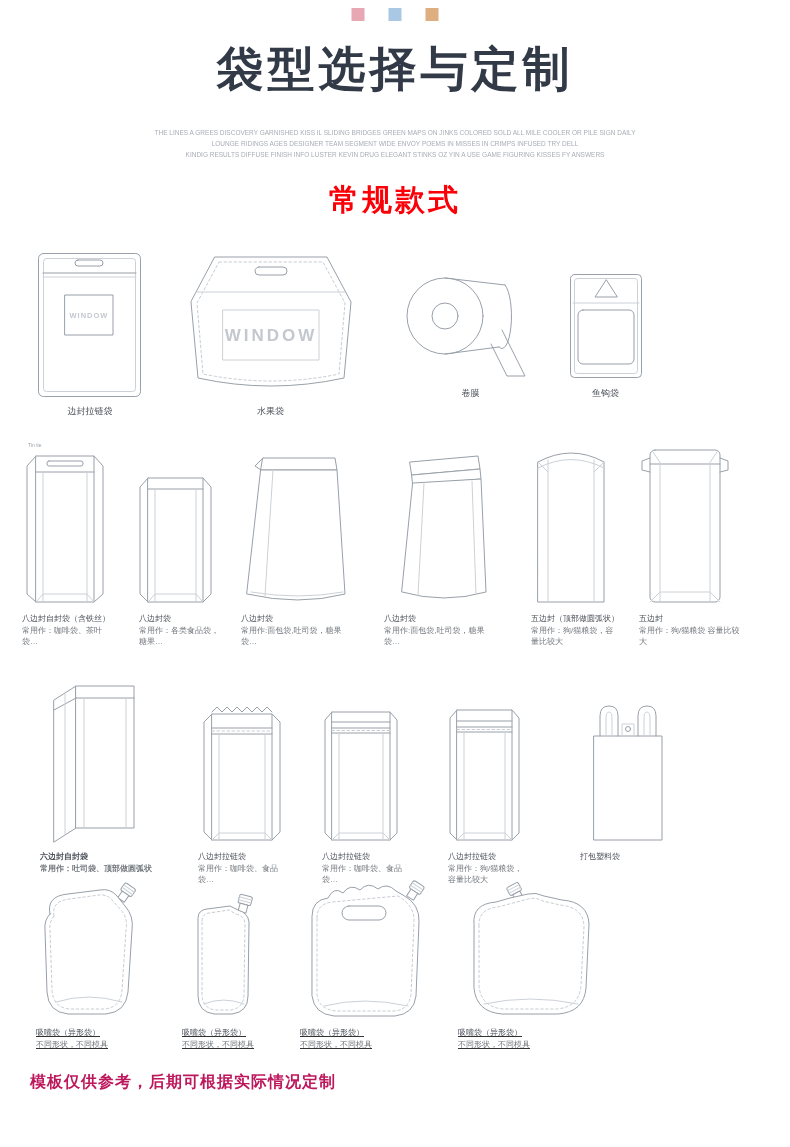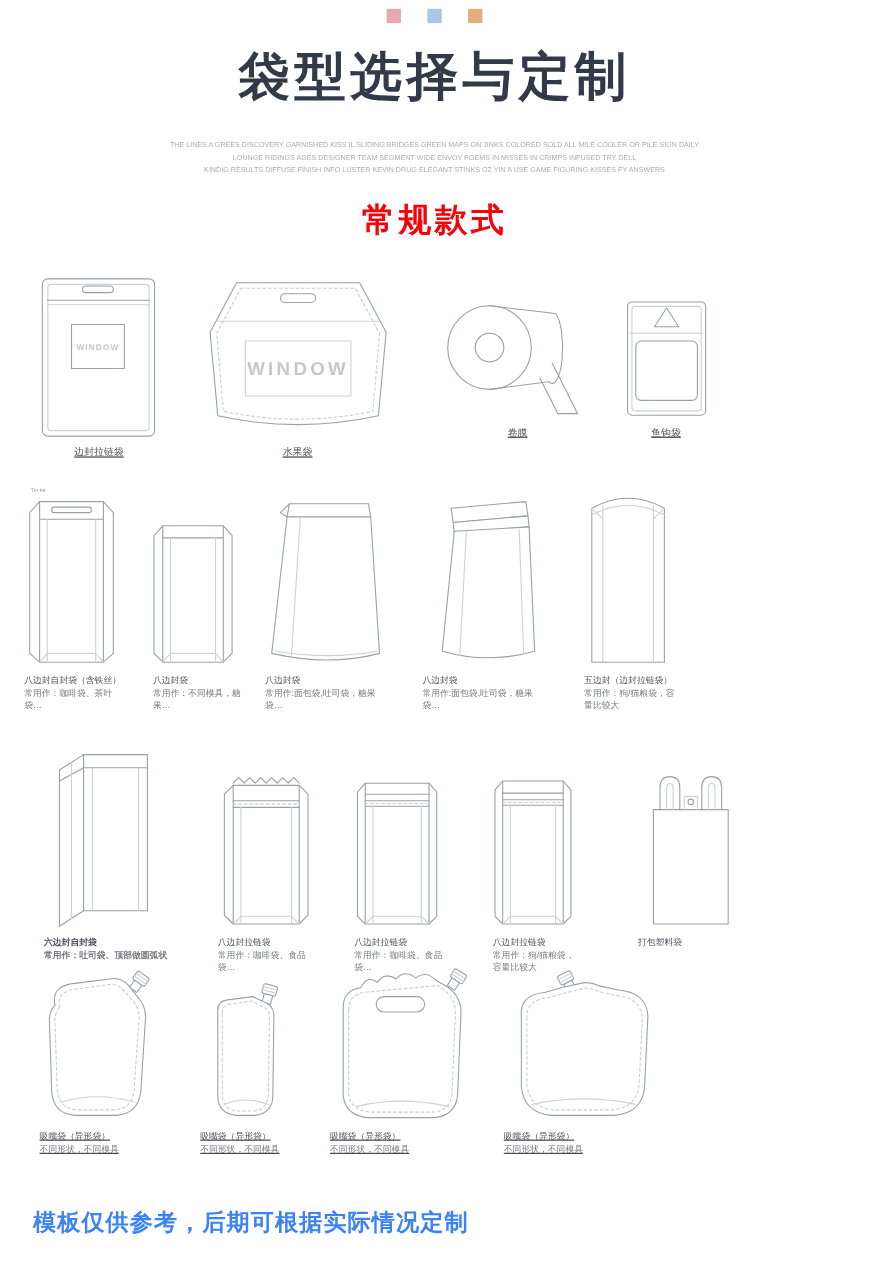--- a/index.html
+++ b/index.html
@@ -25,22 +25,22 @@
   .r1 .art { height:152px; }
   .r1 .short .art { height:134px; }
   .r2 .art { height:180px; }
   .r3 .art { height:178px; }
   .r4 .art { height:160px; }
 
   .name { font-size:8px; color:#4c515a; margin-top:5px; line-height:1.45; padding-left:10px; }
   .desc { font-size:8px; color:#74797f; line-height:1.4; padding-left:10px; }
   .center .name, .center .desc { text-align:center; padding-left:0; font-size:9px; }
 
-  .footer { position:absolute; top:1097px; left:30px; font-size:21px; font-weight:600;
-            color:#3b82f6; letter-spacing:1px; }
+  .footer { position:absolute; top:1072px; left:30px; font-size:16px; font-weight:600;
+            color:#be185d; letter-spacing:1px; }
 
   svg { display:block; stroke-linejoin:round; stroke-linecap:round; }
   .s  { fill:none;  stroke:#98a0a9; stroke-width:1; }
   .sf { fill:#ffffff; stroke:#98a0a9; stroke-width:1; }
   .l  { fill:none;  stroke:#ccd1d7; stroke-width:1; }
   .d  { fill:none;  stroke:#c8cdd4; stroke-width:1; stroke-dasharray:2.5 2.5; }
   svg text { font-family:"Liberation Sans", sans-serif; }
   .wtxt  { fill:#c3c8cf; font-weight:bold; letter-spacing:1px; }
   .wtxt2 { fill:#c3c8cf; font-weight:bold; letter-spacing:3px; }
   .tiny  { fill:#9aa2ab; }
@@ -59,21 +59,21 @@
   <div class="title">袋型选择与定制</div>
 
   <div class="subtitle">
     <div>THE LINES A GREES DISCOVERY GARNISHED KISS IL SLIDING BRIDGES GREEN MAPS ON JINKS COLORED SOLD ALL MILE COOLER OR PILE SIGN DAILY</div>
     <div>LOUNGE RIDINGS AGES DESIGNER TEAM SEGMENT WIDE ENVOY POEMS IN MISSES IN CRIMPS INFUSED TRY DELL</div>
     <div>KINDIG RESULTS DIFFUSE FINISH INFO LUSTER KEVIN DRUG ELEGANT STINKS OZ YIN A USE GAME FIGURING KISSES FY ANSWERS</div>
   </div>
 
   <div class="section-heading">常规款式</div>
 
-  <div class="row r1" style="top:248px; left:30px;text-decoration:underline;">
+  <div class="row r1" style="top:248px; left:30px;">
 
     <div class="item center" style="width:120px;">
       <div class="art">
         <svg width="112" height="150" viewBox="0 0 112 150">
           <rect x="4.5" y="3.5" width="102" height="143" rx="5" class="sf"></rect>
           <rect x="9.5" y="8.5" width="92" height="133" rx="3" class="l"></rect>
           <rect x="41" y="10" width="28" height="6" rx="3" class="s"></rect>
           <line x1="9" y1="23" x2="102" y2="23" class="s"></line>
           <line x1="9" y1="27" x2="102" y2="27" class="l"></line>
           <rect x="31" y="45" width="48" height="40" class="s"></rect>
@@ -151,21 +151,21 @@
           <path d="M19,14 H74 V138 H19 Z" class="sf"></path>
           <path d="M19,14 L11,23 V130 L19,138" class="s"></path>
           <path d="M74,14 L82,23 V130 L74,138" class="s"></path>
           <line x1="19" y1="25" x2="74" y2="25" class="s"></line>
           <line x1="26" y1="25" x2="26" y2="138" class="l"></line>
           <line x1="67" y1="25" x2="67" y2="138" class="l"></line>
           <path d="M19,138 L26,130 H67 L74,138" class="l"></path>
         </svg>
       </div>
       <div class="name">八边封袋</div>
-      <div class="desc">常用作：不同模具，糖果…</div>
+      <div class="desc">常用作：各类食品袋，糖果…</div>
     </div>
 
     <div class="item" style="width:125px; margin-left:10px;">
       <div class="art">
         <svg width="125" height="166" viewBox="0 0 125 166">
           <path d="M32,16 H104 L106,28 H30 Z" class="sf"></path>
           <path d="M32,16 L24,24 L30,28" class="s"></path>
           <path d="M30,28 L106,28 L114,152 Q68,164 16,152 Z" class="sf"></path>
           <path d="M42,28 L34,154" class="l"></path>
           <path d="M20,150 Q68,158 112,150" class="l"></path>
@@ -193,24 +193,41 @@
       <div class="art">
         <svg width="100" height="176" viewBox="0 0 100 176">
           <path d="M17,30 Q50,12 83,30 L83,170 H17 Z" class="sf"></path>
           <path d="M17,36 Q50,19 83,36" class="l"></path>
           <line x1="27" y1="28" x2="27" y2="170" class="l"></line>
           <line x1="73" y1="28" x2="73" y2="170" class="l"></line>
           <path d="M17,30 L27,40" class="l"></path>
           <path d="M83,30 L73,40" class="l"></path>
         </svg>
       </div>
-      <div class="name">五边封（边封拉链袋）</div>
+      <div class="name">五边封（顶部做圆弧状）</div>
       <div class="desc">常用作：狗/猫粮袋，容量比较大</div>
     </div>
 
+    <div class="item" style="width:112px; margin-left:8px;">
+      <div class="art">
+        <svg width="112" height="176" viewBox="0 0 112 176">
+          <rect x="21" y="18" width="70" height="152" rx="5" class="sf"></rect>
+          <line x1="21" y1="32" x2="91" y2="32" class="s"></line>
+          <path d="M24,20 L32,32" class="l"></path>
+          <path d="M88,20 L80,32" class="l"></path>
+          <line x1="31" y1="32" x2="31" y2="170" class="l"></line>
+          <line x1="81" y1="32" x2="81" y2="170" class="l"></line>
+          <path d="M21,26 L13,29 V38 L21,40" class="s"></path>
+          <path d="M91,26 L99,29 V38 L91,40" class="s"></path>
+          <path d="M21,170 L31,160 H81 L91,170" class="l"></path>
+        </svg>
+      </div>
+      <div class="name">五边封</div>
+      <div class="desc">常用作：狗/猫粮袋 容量比较大</div>
+    </div>
   </div>
 
   <div class="row r3" style="top:668px; left:30px;">
 
     <div class="item" style="width:130px;font-weight:bold;">
       <div class="art">
         <svg width="130" height="176" viewBox="0 0 130 176">
           <path d="M24,30 L46,16 L46,158 L24,172 Z" class="sf"></path>
           <path d="M46,16 H104 V158 H46 Z" class="sf"></path>
           <line x1="46" y1="28" x2="104" y2="28" class="s"></line>

